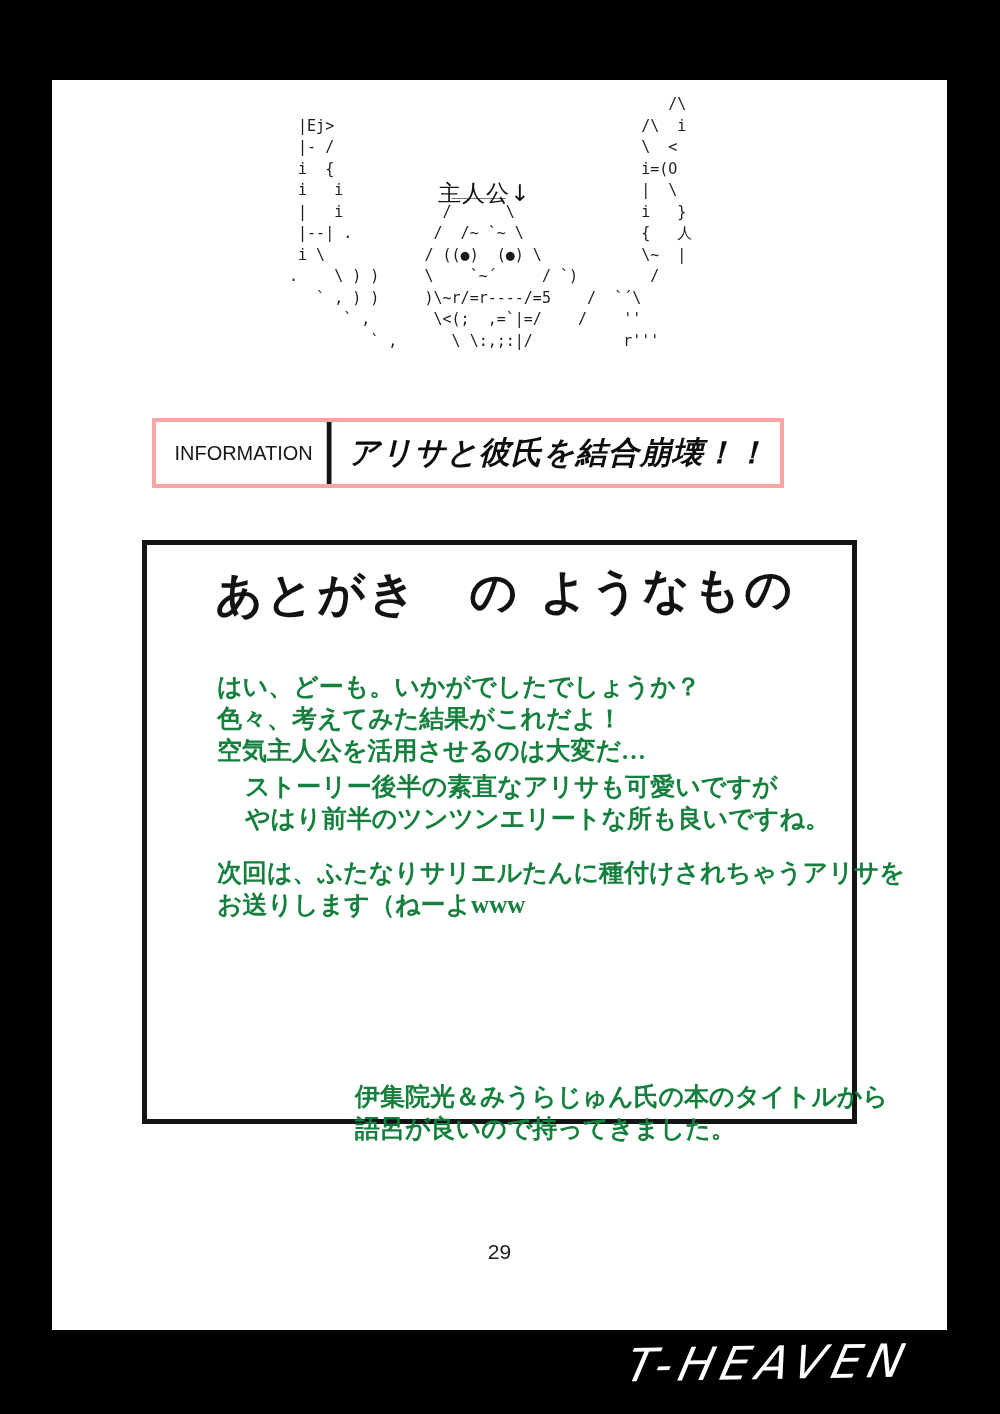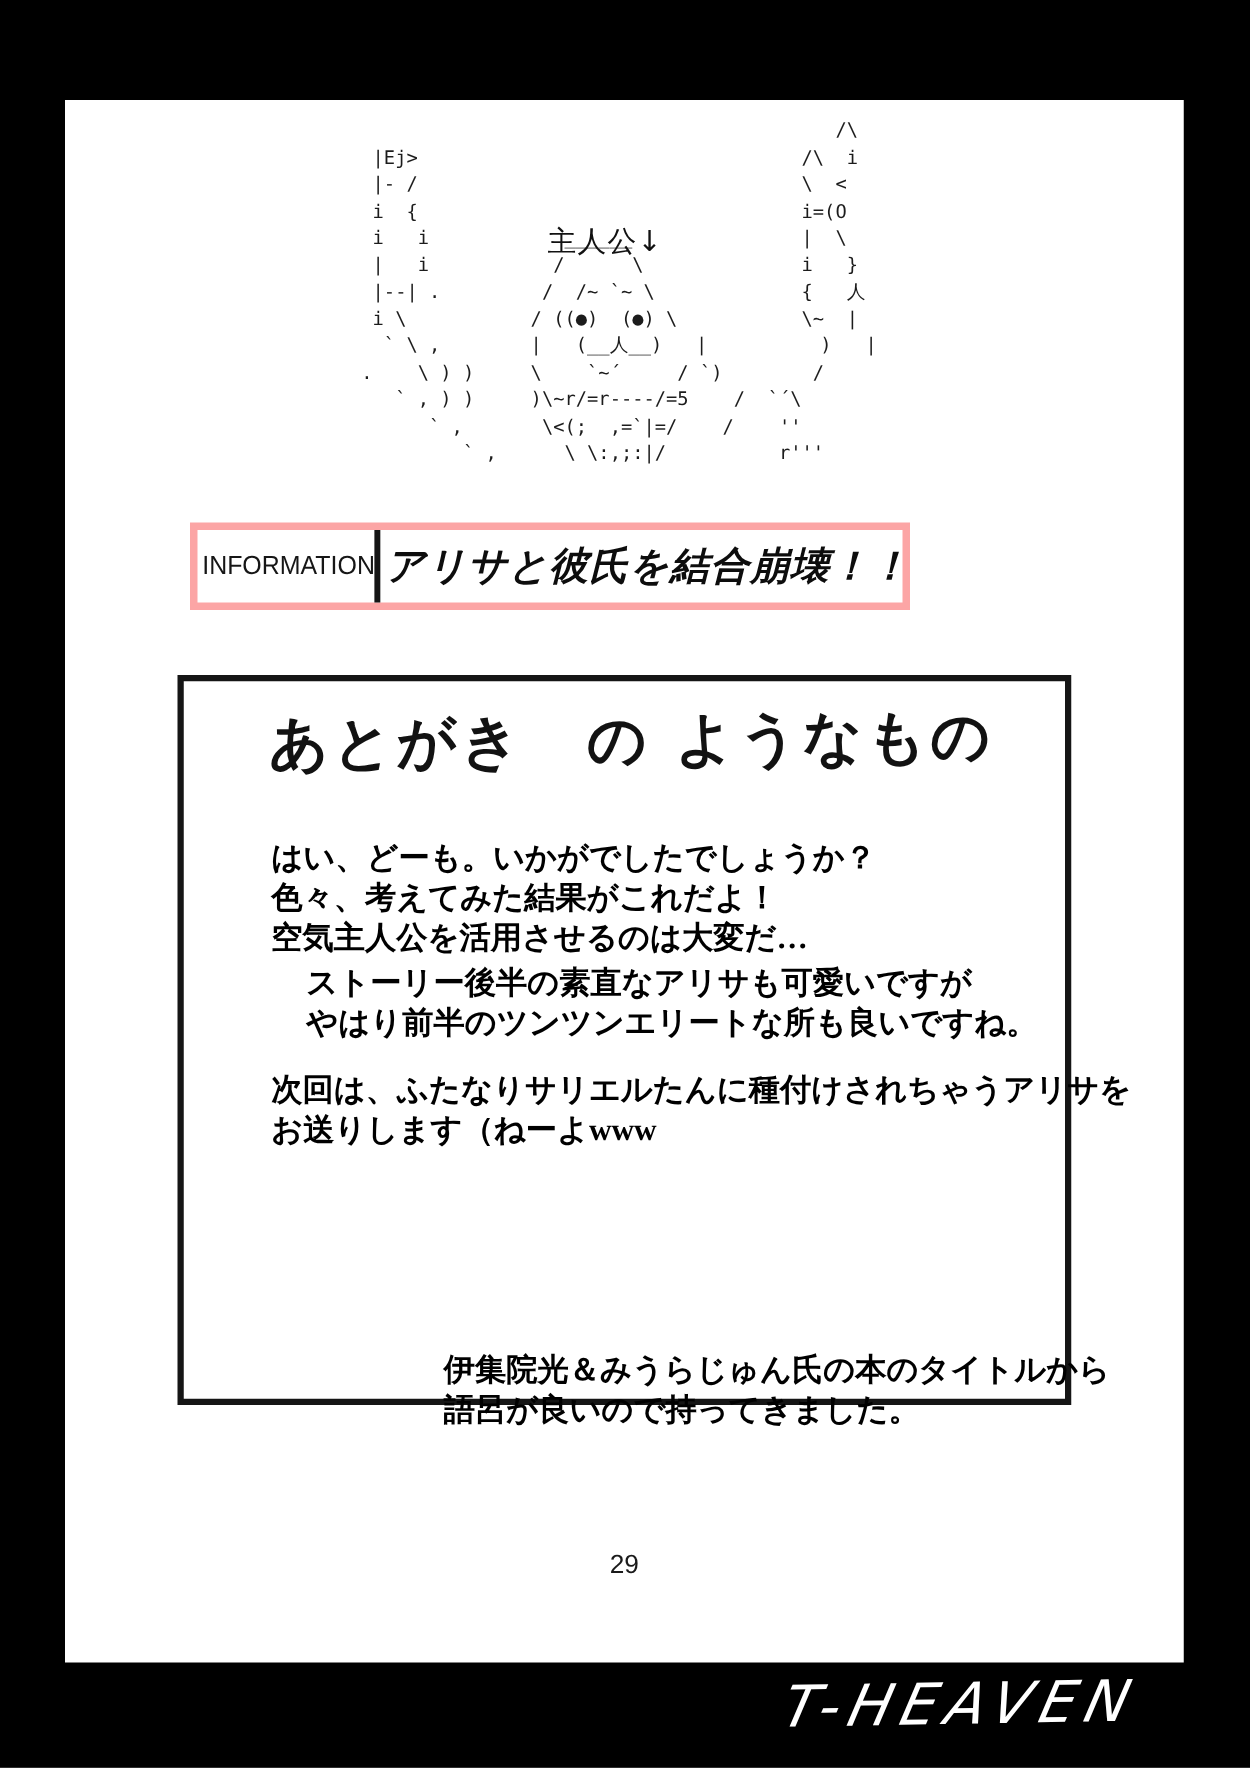--- a/index.html
+++ b/index.html
@@ -19,22 +19,22 @@
     font-size:15px; line-height:21.5px; color:#1c1c1c;
   }
   .aa-line { white-space:pre; height:21.5px; }
   .protagonist-label {
     position:absolute; left:358px; top:98px;
     font-family:"DejaVu Sans", sans-serif; font-weight:normal;
     font-size:23px; color:#111; letter-spacing:1px; white-space:nowrap;margin-left:28px;
   }
   
   .info-box {
-    position:absolute; left:100px; top:338px; width:576px; height:70px;
-    border:6px solid #fca5a5; display:flex; background:#fff;
+    position:absolute; left:100px; top:338px; width:632px; height:70px;
+    border:4px solid #fca5a5; display:flex; background:#fff;
   }
   .info-heading {
     width:180px; border-right:5px solid #151515;
     display:flex; align-items:center; justify-content:center;
     font-family:"Liberation Sans", sans-serif; font-size:21px; color:#161616;
     transform:scaleX(0.95);
   }
   .info-title {
     flex:1; display:flex; align-items:center; justify-content:center;
     font-family:"Liberation Serif","DejaVu Serif",serif; font-weight:bold;
@@ -47,21 +47,21 @@
   }
   .afterword-title {
     position:absolute; left:68px; top:16px;
     font-family:"DejaVu Sans", sans-serif; font-weight:bold;
     font-size:47px; color:#121212; letter-spacing:3px; white-space:nowrap;
     transform:rotate(-0.6deg);
   }
   .para {
     position:absolute;
     font-family:"Liberation Serif","DejaVu Serif",serif; font-weight:bold;
-    font-size:25px; line-height:32px; color:#000000; white-space:nowrap;
+    font-size:25px; line-height:32px; color:#15803d; white-space:nowrap;
   }
   .p1 { left:70px;  top:126px; }
   .p2 { left:56px;  top:226px;margin-left:42px; }
   .p3 { left:70px;  top:312px; }
   .p4 { left:76px;  top:420px; }
   .p5 { left:208px; top:536px; }
   
   .page-number {
     position:absolute; left:90px; top:1160px; width:715px;
     text-align:center; font-family:"Liberation Sans", sans-serif;
@@ -83,21 +83,20 @@
 
     <div class="aa">
       <div class="aa-line">                                           /\</div>
       <div class="aa-line">  |Ej&gt;                                  /\  i</div>
       <div class="aa-line">  |- /                                  \  &lt;</div>
       <div class="aa-line">  i  {                                  i=(O</div>
       <div class="aa-line">  i   i            ______               |  \</div>
       <div class="aa-line">  |   i           /      \              i   }</div>
       <div class="aa-line">  |--| .         /  /~ `~ \             {   人</div>
       <div class="aa-line">  i \           / ((●)  (●) \           \~  |</div>
-      <div class="aa-line">   ` \ ,        |   (__人__)   |          )   |</div>
       <div class="aa-line"> .    \ ) )     \    `~´     / `)        /</div>
       <div class="aa-line">    ` , ) )     )\~r/=r----/=5    /  `´\</div>
       <div class="aa-line">       ` ,       \&lt;(;  ,=`|=/    /    ''</div>
       <div class="aa-line">          ` ,      \ \:,;:|/          r'''</div>
     </div>
     <div class="protagonist-label">主人公↓</div>
 
     <div class="info-box">
       <div class="info-heading">INFORMATION</div>
       <div class="info-title">アリサと彼氏を結合崩壊！！</div>

